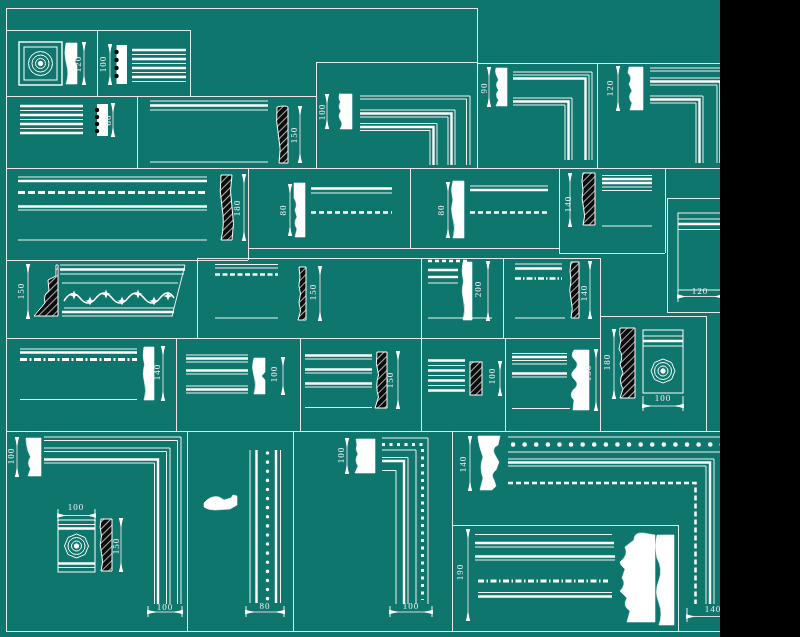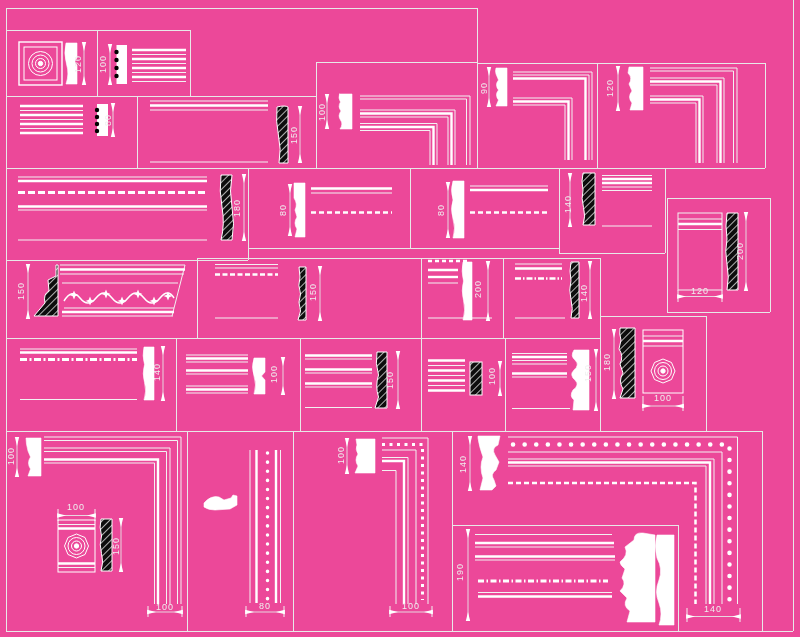--- a/index.html
+++ b/index.html
@@ -1,17 +1,17 @@
 <!DOCTYPE html>
 <html><head>
 <meta charset="utf-8">
 <style>
   html,body{margin:0;padding:0;background:#000;}
-  #stage{position:relative;width:800px;height:637px;background:#ec4899;overflow:hidden;
-         font-family:Liberation Sans, sans-serif;}
+  #stage{position:relative;width:720px;height:637px;background:#0f766e;overflow:hidden;
+         font-family:Liberation Serif, serif;}
   svg{position:absolute;left:0;top:0;}
   .t1{stroke:#f2f2f2;stroke-width:1;fill:none;}
   .t2{stroke:#ffffff;stroke-width:2.4;fill:none;}
   .grid{stroke:#e8e8e8;stroke-width:1;fill:none;shape-rendering:crispEdges;}
   .dl{stroke:#e8e8e8;stroke-width:0.9;}
   .wh{fill:#ffffff;stroke:#ffffff;stroke-width:0.6;}
   .ha{fill:url(#h);stroke:#ffffff;stroke-width:1;}
   .dim{position:absolute;width:30px;height:12px;line-height:12px;font-size:9px;color:#efefef;
        text-align:center;letter-spacing:1px;}
   .v{transform:rotate(-90deg);}

